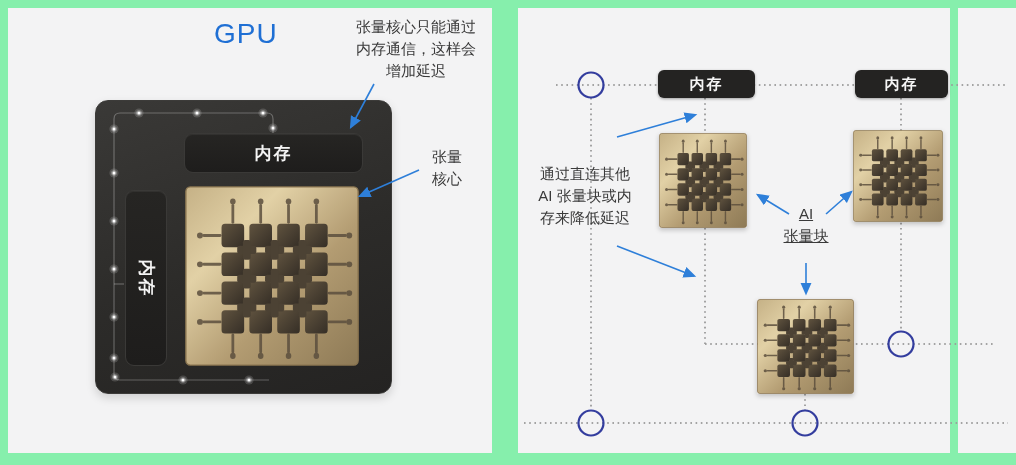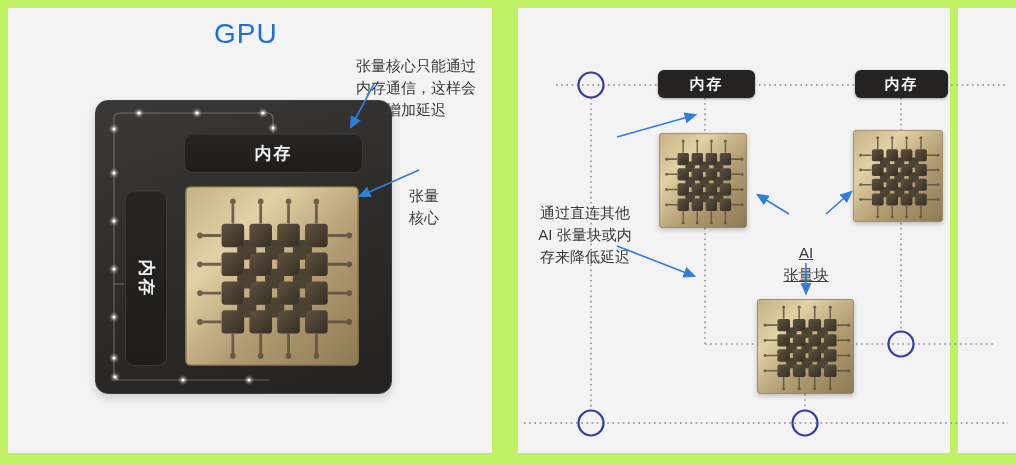--- a/index.html
+++ b/index.html
@@ -1,25 +1,25 @@
 <!DOCTYPE html>
 <html><head>
 <meta charset="utf-8">
 <style>
   * { margin:0; padding:0; box-sizing:border-box; }
   html,body { background:#ffffff; }
   body { font-family:"Liberation Sans","DejaVu Sans",sans-serif; }
-  .stage { position:relative; width:1016px; height:465px; background:#bef264; overflow:hidden; }
+  .stage { position:relative; width:1016px; height:465px; background:#86efac; overflow:hidden; }
   .panel { position:absolute; top:8px; height:445px; background:#f3f3f4; }
   .panel-left  { left:8px;   width:484px; }
   .panel-right { left:518px; width:432px; }
   .panel-strip { left:958px; width:58px; }
 
   .diagram-title { position:absolute; color:#1f6fd4; font-size:28px; letter-spacing:1px; z-index:3; }
-  .multiline { white-space:pre-line;margin-top:39px; }
+  .multiline { white-space:pre-line; }
   .annotation { position:absolute; color:#3a3a3a; font-size:15px; line-height:1.45; text-align:center; z-index:3; }
 
   
   .gpu-chip { position:absolute; left:95px; top:100px; width:297px; height:294px;
               border-radius:13px; z-index:2;
               background:linear-gradient(160deg,#3a3937 0%,#2c2b29 55%,#242322 100%);
               border:1px solid #3c3b39; box-shadow:0 4px 10px rgba(0,0,0,0.15); }
   .mem-box { background:linear-gradient(180deg,#262523,#1e1d1c); border:1px solid #3a3937;
              border-radius:9px; color:#f5f5f5; font-weight:bold;
              display:flex; align-items:center; justify-content:center;
@@ -148,21 +148,21 @@
       <circle cx="805" cy="423" r="12.5"></circle>
     </g>
   </svg>
 
   <div class="diagram-title" style="left:214px; top:18px;">GPU</div>
 
   <div class="annotation multiline" style="left:336px; top:16px; width:160px;">张量核心只能通过
 内存通信，这样会
 增加延迟</div>
 
-  <div class="annotation multiline" style="left:393px; top:146px; width:62px;">张量
+  <div class="annotation multiline" style="left:416px; top:146px; width:62px;">张量
 核心</div>
 
   <div class="gpu-chip">
     <div class="mem-box mem-top">
       <span>内存</span>
     </div>
     <div class="mem-box mem-side">
       <span>内存</span>
     </div>
     <svg class="tensor-big" viewBox="0 0 100 100" preserveAspectRatio="none">

